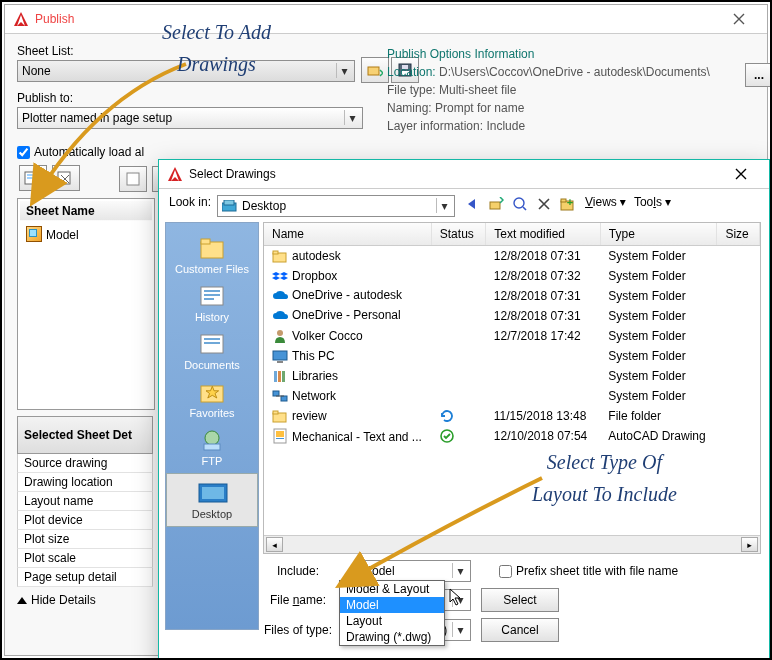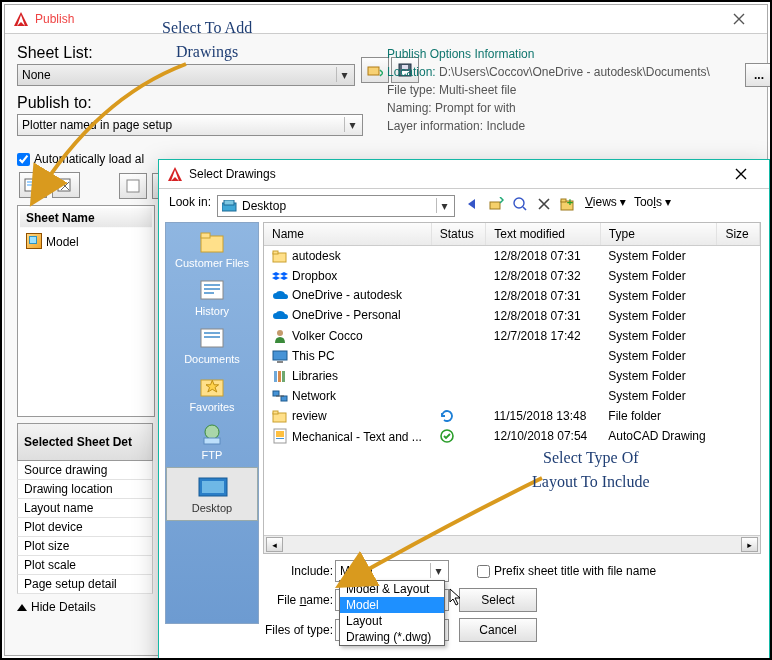--- a/index.html
+++ b/index.html
@@ -5,21 +5,21 @@
 html,body{margin:0;padding:0;font-family:"Segoe UI",Tahoma,sans-serif;font-size:12px;color:#000;background:#fff}
 .frame{width:772px;height:660px;position:relative;border:2px solid #000;box-sizing:border-box;background:#fff;overflow:hidden}
 
 .publish{position:absolute;left:2px;top:2px;right:2px;bottom:2px;background:#f8f8f8;border:1px solid #aaa;box-sizing:border-box}
 .titlebar{height:28px;display:flex;align-items:center;padding:0 8px;background:#fff;border-bottom:1px solid #ccc}
 .app-ico{width:16px;height:16px;margin-right:6px}
 .app-ico svg{display:block}
 .titlebar .t{font-size:12px;color:#ef4444}
 .titlebar .closebtn{margin-left:auto;width:40px;height:22px;display:flex;align-items:center;justify-content:center;color:#444}
 .pub-body{padding:8px 12px}
-.lbl{font-size:16px;color:#000;margin:2px 0 2px 0;display:block}
+.lbl{font-size:12px;color:#000;margin:2px 0 2px 0;display:block}
 .combo{height:20px;border:1px solid #8f8f8f;background:linear-gradient(#fff,#e9e9e9);display:flex;align-items:center;padding:0 4px;font-size:12px;position:relative}
 .combo .caret{position:absolute;right:2px;top:2px;width:15px;height:15px;border-left:1px solid #bbb;display:flex;align-items:center;justify-content:center;color:#333}
 .sheetlist{width:338px}
 .sheetlist .combo{background:linear-gradient(#f0f0f0,#dcdcdc)}
 .iconbtn{width:26px;height:24px;border:1px solid #8d8d8d;background:linear-gradient(#fdfdfd,#e4e4e4);display:inline-flex;align-items:center;justify-content:center;margin-left:2px}
 .pubto{width:346px;margin-top:8px}
 .pub-right{position:absolute;left:382px;top:40px;font-size:12px;color:#555;line-height:18px}
 .pub-right .h{color:#0f766e}
 .ddd{width:26px;height:22px;border:1px solid #8d8d8d;background:linear-gradient(#fdfdfd,#e4e4e4);display:inline-flex;align-items:center;justify-content:center;position:absolute;left:740px;top:58px;font-weight:bold}
 .chk{display:flex;align-items:center;margin-top:16px}
@@ -39,45 +39,45 @@
 .selwin{position:absolute;left:156px;top:157px;width:610px;height:508px;background:#fff;border:1px solid #14b8a6;box-shadow:0 8px 24px rgba(0,0,0,.25)}
 .selwin .titlebar{background:#fff}
 .seltop{display:flex;align-items:flex-start;padding:6px 10px}
 .seltop .lookin{margin-right:6px;color:#000}
 .seltop .combo{flex:0 0 228px}
 .navicons{margin-left:8px;display:flex;align-items:center;gap:6px}
 .navicons span{width:18px;height:18px;display:inline-flex;align-items:center;justify-content:center;color:#3a57c7}
 .navtxt{margin-left:8px;color:#000}
 .navtxt u{text-decoration:underline}
 .dropcaret{display:inline-block;margin-left:3px;color:#000}
-.sidebar{position:absolute;left:6px;top:62px;width:92px;height:396px;background:linear-gradient(#8fb6e1,#6d9bd1);border:1px solid #88a5c7;display:flex;flex-direction:column;align-items:center;padding-top:4px;gap:4px}
+.sidebar{position:absolute;left:6px;top:62px;width:92px;height:396px;background:linear-gradient(#8fb6e1,#6d9bd1);border:1px solid #88a5c7;display:flex;flex-direction:column;align-items:center;padding-top:10px;gap:4px}
 .sb-item{width:100%;text-align:center;color:#fff;font-size:11px;padding:2px 0}
 .sb-item.sel{background:#e6e6e6;color:#333;border:1px solid #9aa;box-sizing:border-box;padding:6px 0;}
 .sb-ico{width:32px;height:26px;margin:0 auto 2px auto;display:flex;align-items:center;justify-content:center}
 .filepane{position:absolute;left:104px;top:62px;right:8px;height:330px;border:1px solid #bbb;background:#fff;overflow:hidden}
 .filepane table{width:100%;border-collapse:collapse;font-size:12px}
 .filepane thead th{background:linear-gradient(#fcfcfc,#ebebeb);border-bottom:1px solid #ccc;border-right:1px solid #e2e2e2;text-align:left;padding:4px 8px;color:#000;font-weight:normal}
 .filepane tbody td{padding:2px 8px;white-space:nowrap}
 .fico{display:inline-flex;width:16px;height:16px;margin-right:4px;vertical-align:-3px;align-items:center;justify-content:center}
 .scrollx{position:absolute;left:0;right:0;bottom:0;height:17px;background:#eee;border-top:1px solid #ccc;display:flex;align-items:center;justify-content:space-between;padding:0 2px}
 .scrollx .arr{width:15px;height:13px;background:linear-gradient(#fff,#ddd);border:1px solid #aaa;display:flex;align-items:center;justify-content:center;font-size:9px}
 .botrow{position:absolute;left:104px;top:400px;right:8px;font-size:12px}
 .botrow .r{display:flex;align-items:center;margin-bottom:6px}
-.botrow .lab{width:70px;text-align:right;margin-right:2px}
+.botrow .lab{width:70px;text-align:center;margin-right:24px}
 .botrow .combo{flex:0 0 104px}
 .botrow .chk2{margin-left:28px;display:flex;align-items:center}
 .botrow .chk2 input{margin:0 4px 0 0}
 .wide{flex:1}
 .btn{width:76px;height:22px;margin-left:10px;border:1px solid #888;background:linear-gradient(#fdfdfd,#e2e2e2);display:flex;align-items:center;justify-content:center}
 
 .ddopen{position:absolute;left:180px;top:420px;width:104px;background:#fff;border:1px solid #666;box-shadow:2px 2px 4px rgba(0,0,0,.25);z-index:50}
 .ddopen div{padding:1px 6px;font-size:12px}
 .ddopen .hl{background:#1e90ff;color:#fff}
 
-.anno{position:absolute;font-family:"Segoe Script","Comic Sans MS",cursive;color:#1f3e74;font-size:16px;line-height:24px;pointer-events:none;z-index:80}
+.anno{position:absolute;font-family:"Segoe Script","Comic Sans MS",cursive;color:#1f3e74;font-size:20px;font-style:italic;line-height:32px;pointer-events:none;z-index:80}
 svg.arrow{position:absolute;pointer-events:none;z-index:70}
 
 .cursor{position:absolute;left:290px;top:428px;width:14px;height:18px;z-index:60}
 </style>
 </head>
 <body>
 
 <div class="frame">
 
   <div class="publish">
@@ -191,21 +191,21 @@
       <div class="hide">
         <span class="tri"></span>
         <span>Hide Details</span>
       </div>
     </div>
 
     <div class="pub-right">
       <div class="h">Publish Options Information</div>
       <div><span class="h">Location:</span><span> D:\Users\Coccov\OneDrive - autodesk\Documents\</span></div>
       <div>File type: Multi-sheet file</div>
-      <div>Naming: Prompt for with</div>
+      <div>Naming: Prompt for name</div>
       <div>Layer information: Include</div>
     </div>
     <span class="ddd">...</span>
   </div>
 
   <div class="selwin">
     <div class="titlebar">
       <span class="app-ico">
         <svg viewBox="0 0 16 16">
             <polygon points="1,15 8,1 15,15" fill="#d62224"></polygon>

